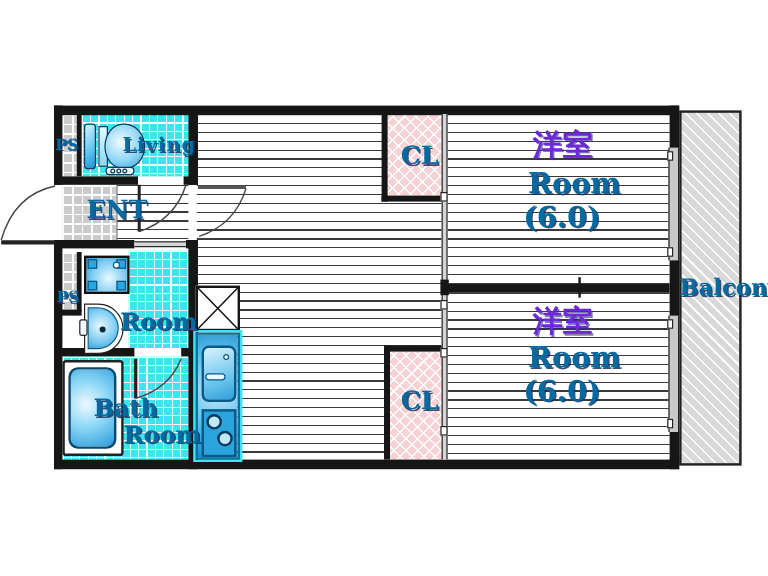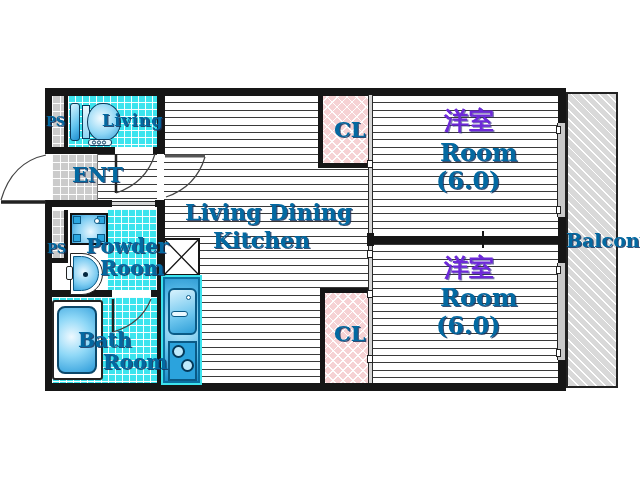--- a/index.html
+++ b/index.html
@@ -140,26 +140,23 @@
     <path d="M113,332 Q141,324 151,299" stroke="#444" stroke-width="1.2" fill="none"></path>
     <circle cx="94" cy="142.5" r="1.6" fill="none" stroke="#0a3a5c" stroke-width="1"></circle>
     <circle cx="99" cy="142.5" r="1.6" fill="none" stroke="#0a3a5c" stroke-width="1"></circle>
     <circle cx="104" cy="142.5" r="1.6" fill="none" stroke="#0a3a5c" stroke-width="1"></circle>
   </svg>
 
   <div class="lbl" style="left:102px;top:113px;font-size:16px;letter-spacing:1px;">Living</div>
   <div class="lbl" style="left:46px;top:115px;font-size:13px;">PS</div>
   <div class="lbl" style="left:72px;top:164px;font-size:21px;">ENT</div>
   <div class="lbl" style="left:47px;top:242px;font-size:13px;">PS</div>
-  <div class="lbl" style="left:86px;top:236px;font-size:20px;">Powder</div>
   <div class="lbl" style="left:100px;top:258px;font-size:20px;">Room</div>
   <div class="lbl" style="left:78px;top:330px;font-size:20px;">Bath</div>
   <div class="lbl" style="left:103px;top:352px;font-size:20px;">Room</div>
-  <div class="lbl" style="left:185px;top:201px;font-size:22px;">Living Dining</div>
-  <div class="lbl" style="left:213px;top:229px;font-size:22px;">Kitchen</div>
   <div class="lbl" style="left:334px;top:119px;font-size:21px;">CL</div>
   <div class="lbl" style="left:334px;top:323px;font-size:21px;">CL</div>
   <div class="lbl jp" style="left:444px;top:108px;font-size:25px;">洋室</div>
   <div class="lbl" style="left:440px;top:141px;font-size:24px;">Room</div>
   <div class="lbl" style="left:436px;top:169px;font-size:24px;">(6.0)</div>
   <div class="lbl jp" style="left:444px;top:255px;font-size:25px;">洋室</div>
   <div class="lbl" style="left:440px;top:286px;font-size:24px;">Room</div>
   <div class="lbl" style="left:436px;top:314px;font-size:24px;">(6.0)</div>
   <div class="lbl" style="left:566px;top:231px;font-size:19px;">Balcony</div>
 

